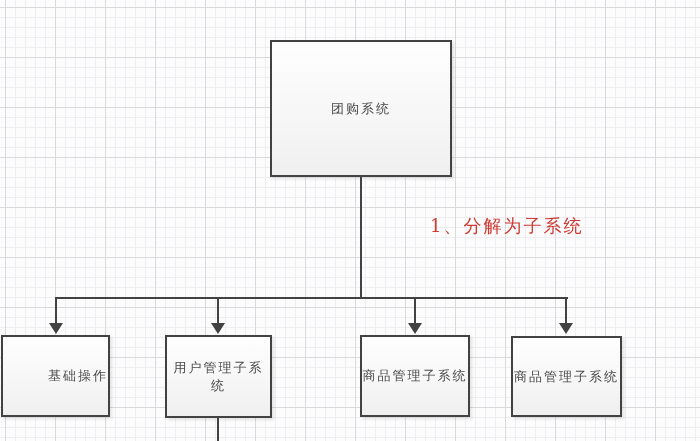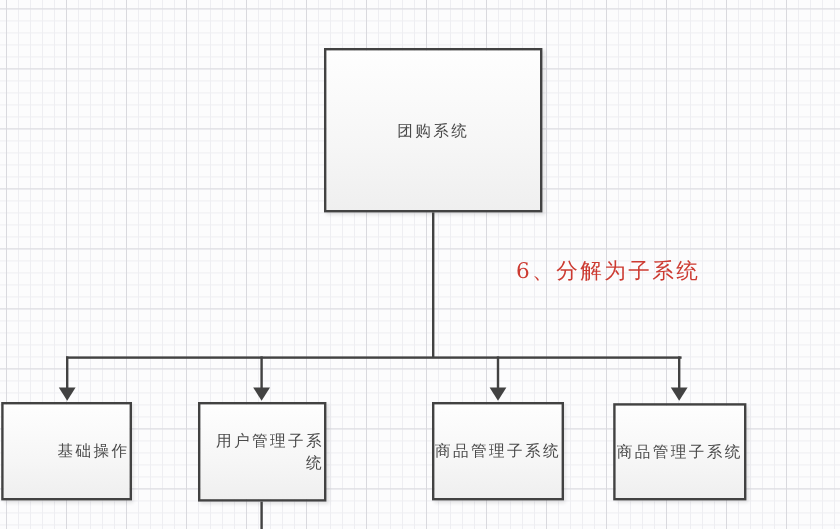--- a/index.html
+++ b/index.html
@@ -69,29 +69,29 @@
   <div class="line" style="left:414px; top:297px; width:2px; height:28px;"></div>
   <div class="arrow-down" style="left:408px; top:323px;"></div>
 
   <div class="line" style="left:565px; top:297px; width:2px; height:28px;"></div>
   <div class="arrow-down" style="left:559px; top:323px;"></div>
 
   <div class="node" style="left:1px; top:335px; width:109px; height:82px;justify-content:flex-end;">
     <span>基础操作</span>
   </div>
 
-  <div class="node" style="left:165px; top:335px; width:107px; height:83px;text-align:right;">
+  <div class="node" style="left:165px; top:335px; width:107px; height:83px;">
     <span>用户管理子系统</span>
   </div>
 
   <div class="node" style="left:360px; top:335px; width:110px; height:82px;">
     <span>商品管理子系统</span>
   </div>
 
   <div class="node" style="left:511px; top:336px; width:111px; height:81px;">
     <span>商品管理子系统</span>
   </div>
 
   <div class="line" style="left:217px; top:418px; width:2px; height:23px;"></div>
 
-  <div class="annotation">6、分解为子系统</div>
+  <div class="annotation">1、分解为子系统</div>
 
 </div>
 
 </body></html>

